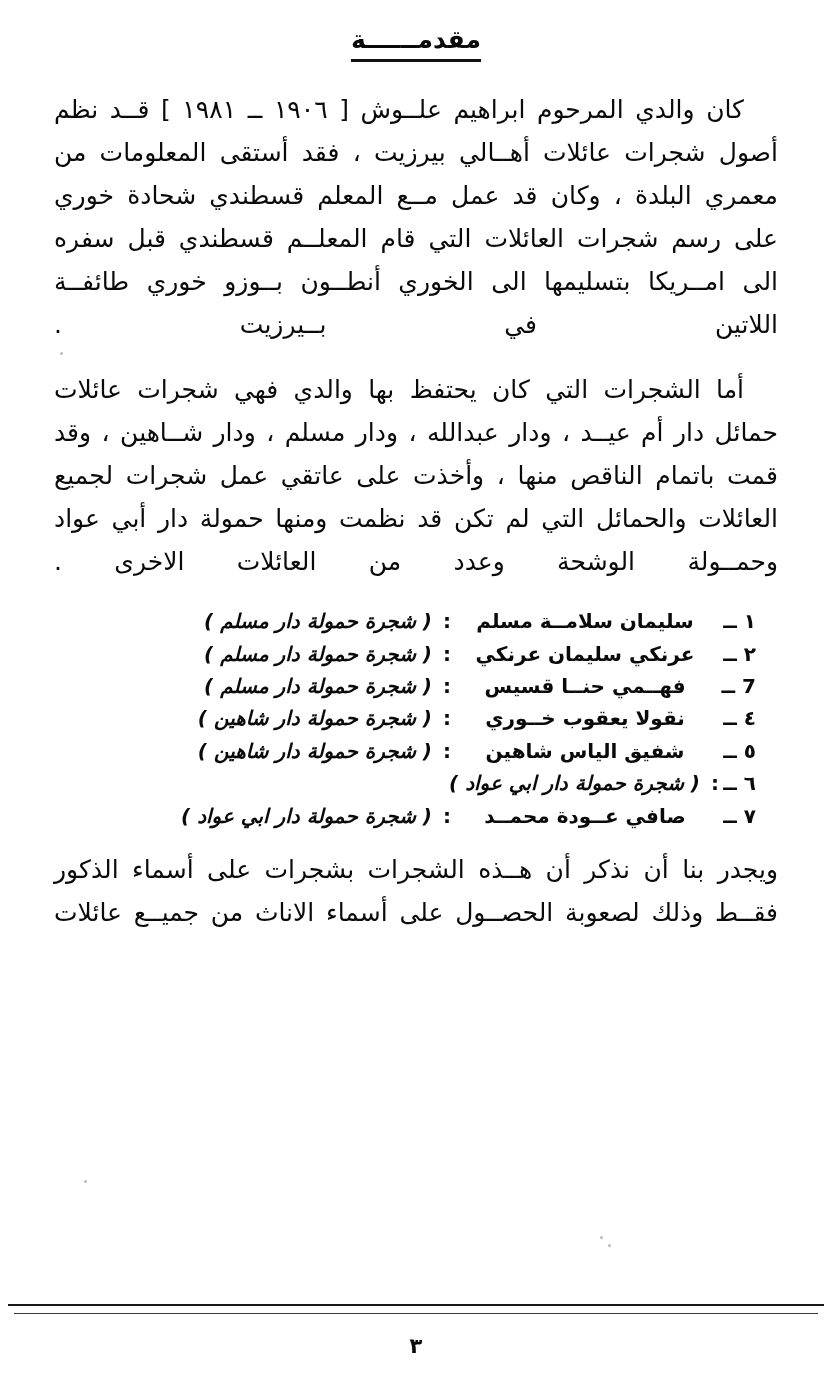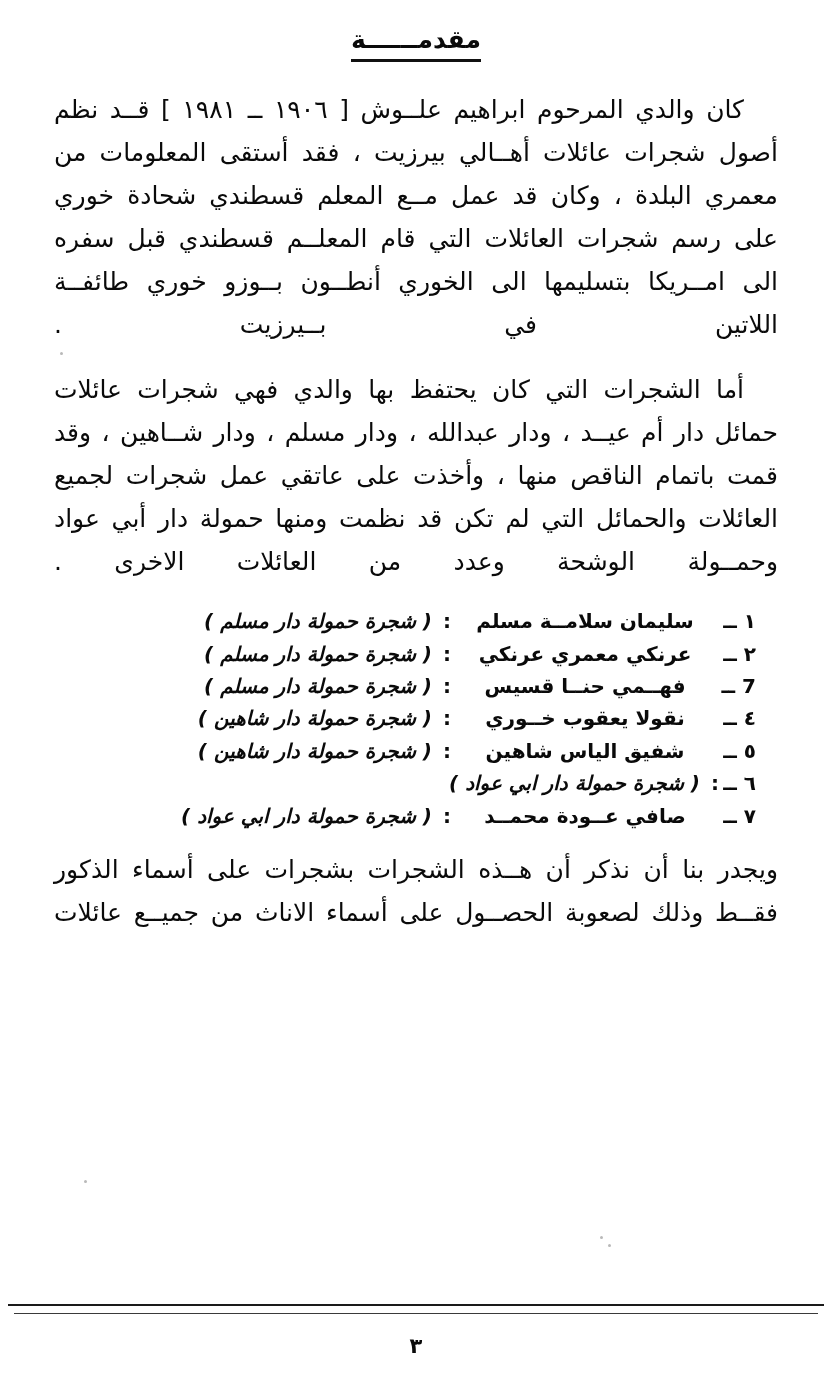--- a/index.html
+++ b/index.html
@@ -146,21 +146,21 @@
 
   <ul class="list">
     <li>
       <span class="li-num">١ ــ</span>
       <span class="li-name">سليمان سلامــة مسلم</span>
       <span class="li-colon">:</span>
       <span class="li-tree">( شجرة حمولة دار مسلم )</span>
     </li>
     <li>
       <span class="li-num">٢ ــ</span>
-      <span class="li-name">عرنكي معمري عرنكي</span>
+      <span class="li-name">عرنكي سليمان عرنكي</span>
       <span class="li-colon">:</span>
       <span class="li-tree">( شجرة حمولة دار مسلم )</span>
     </li>
     <li>
       <span class="li-num">7 ــ</span>
       <span class="li-name">فهــمي حنــا قسيس</span>
       <span class="li-colon">:</span>
       <span class="li-tree">( شجرة حمولة دار مسلم )</span>
     </li>
     <li>

